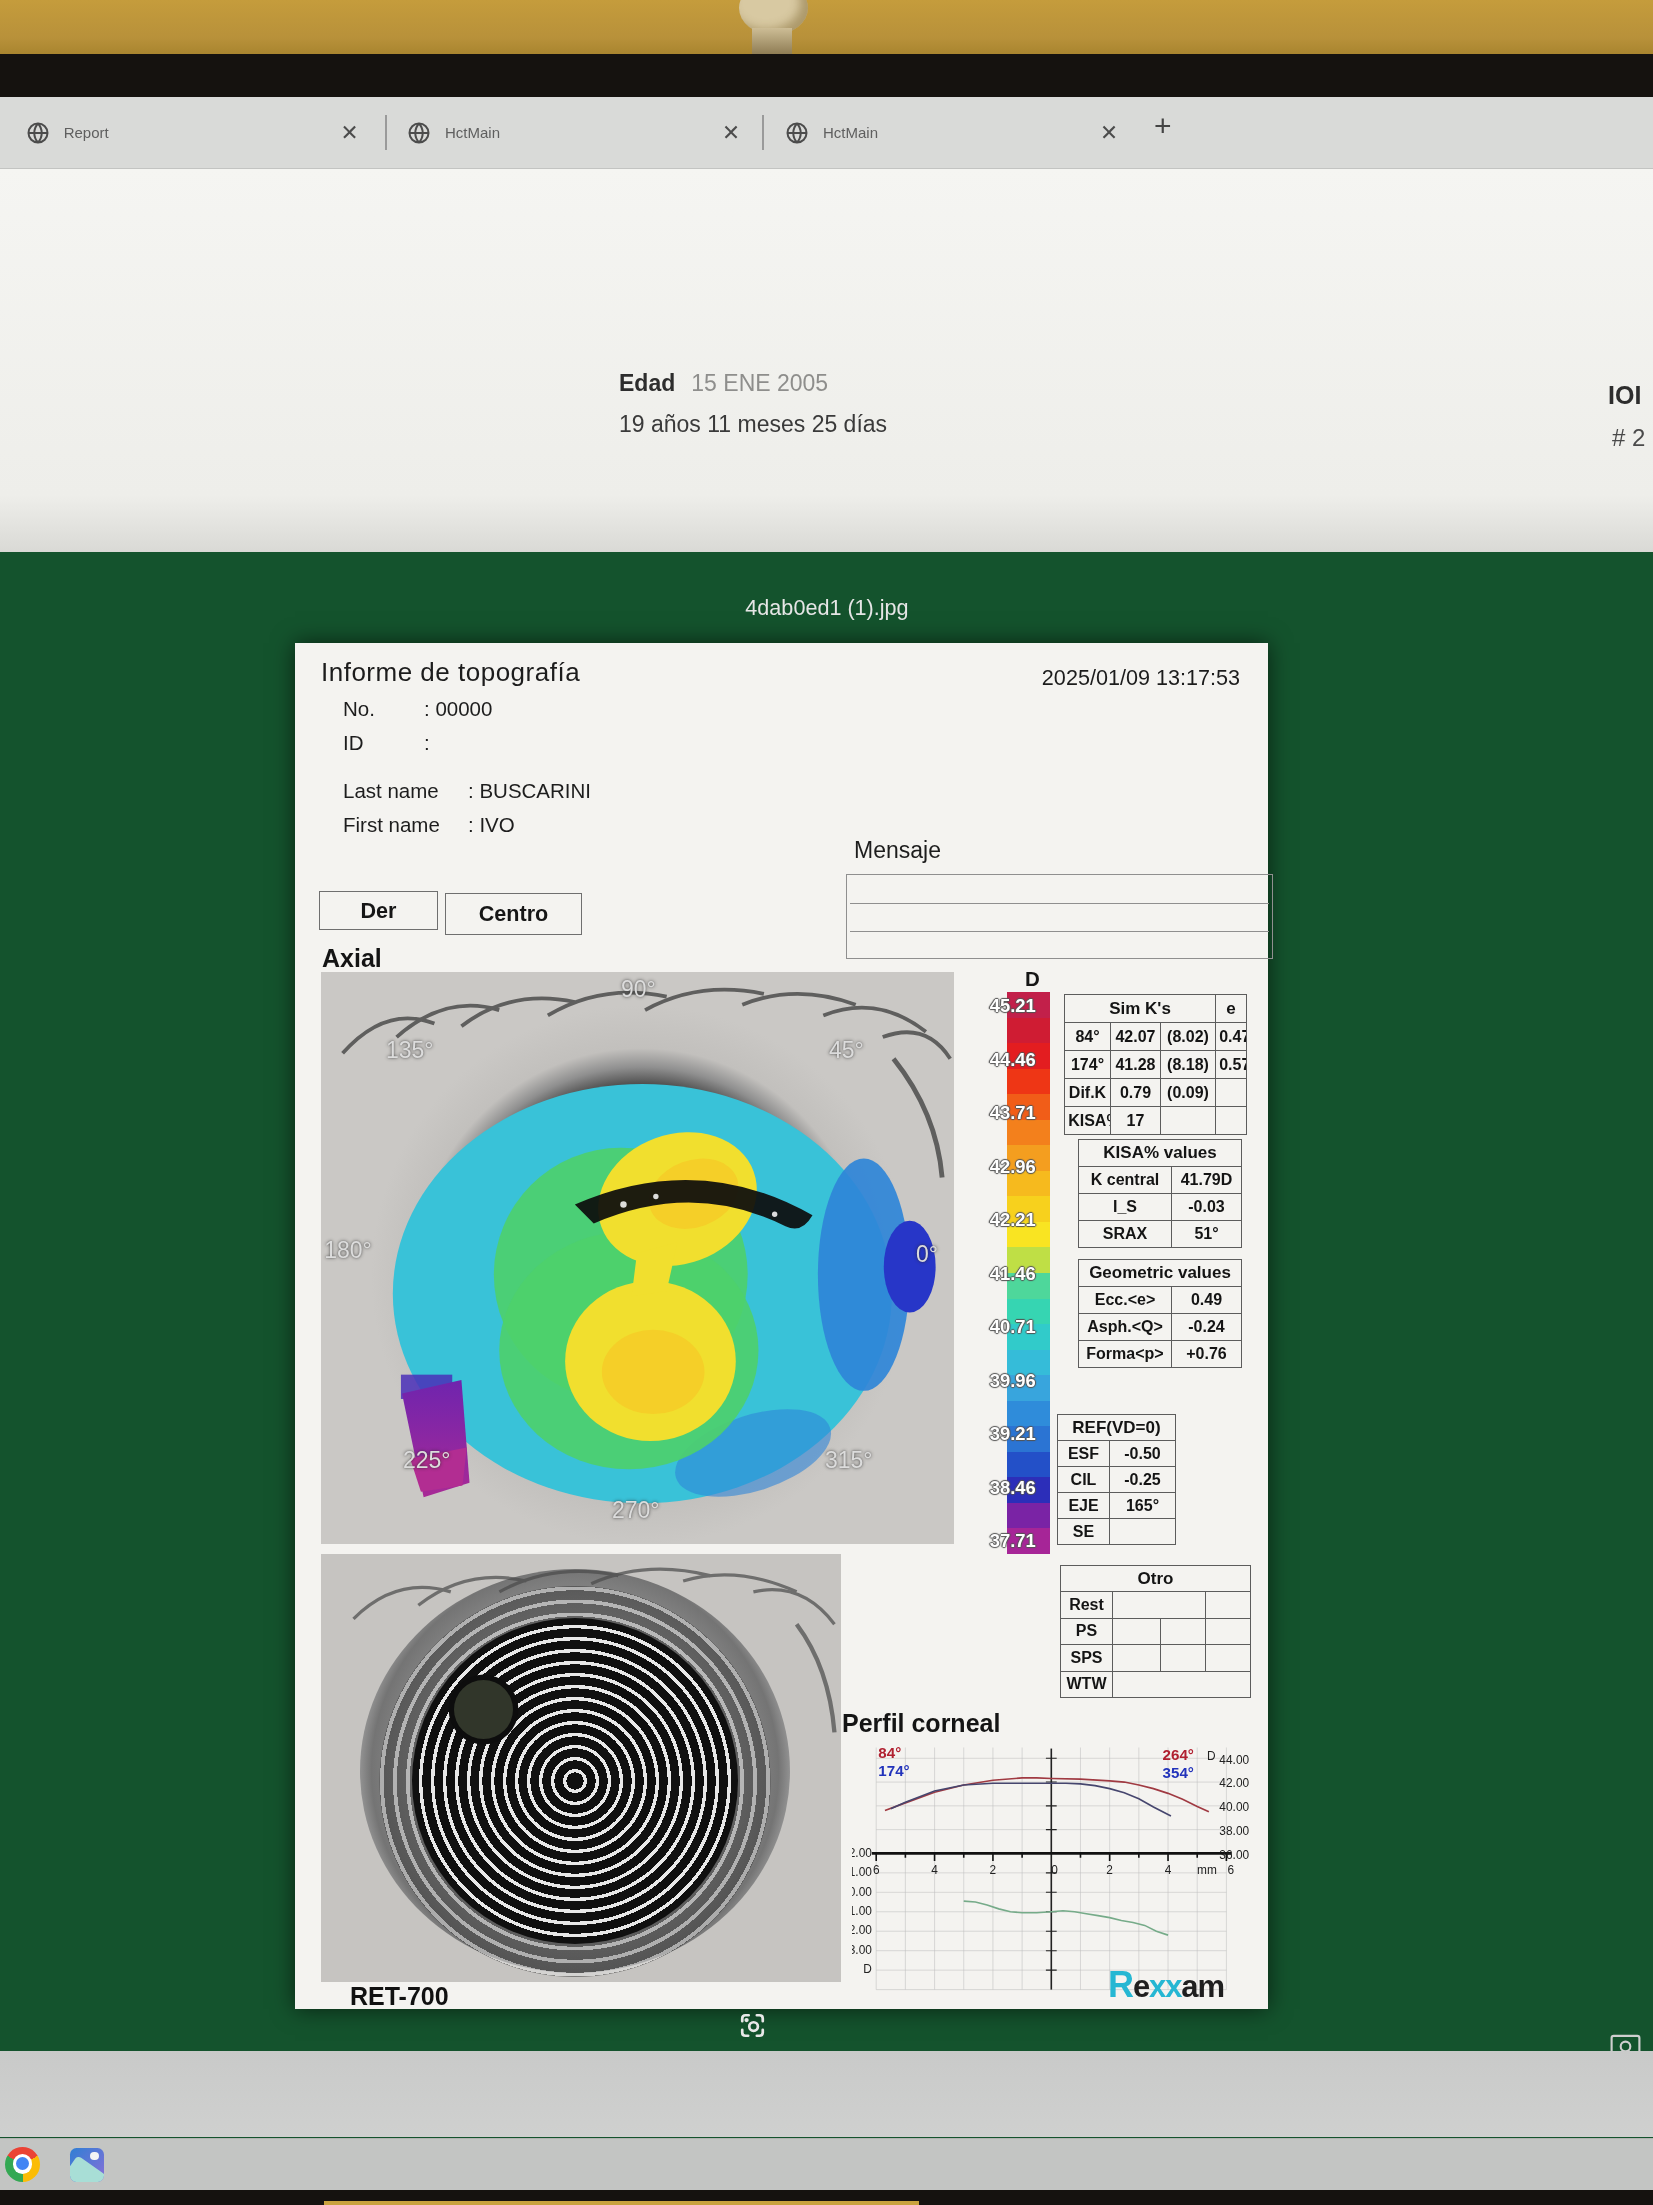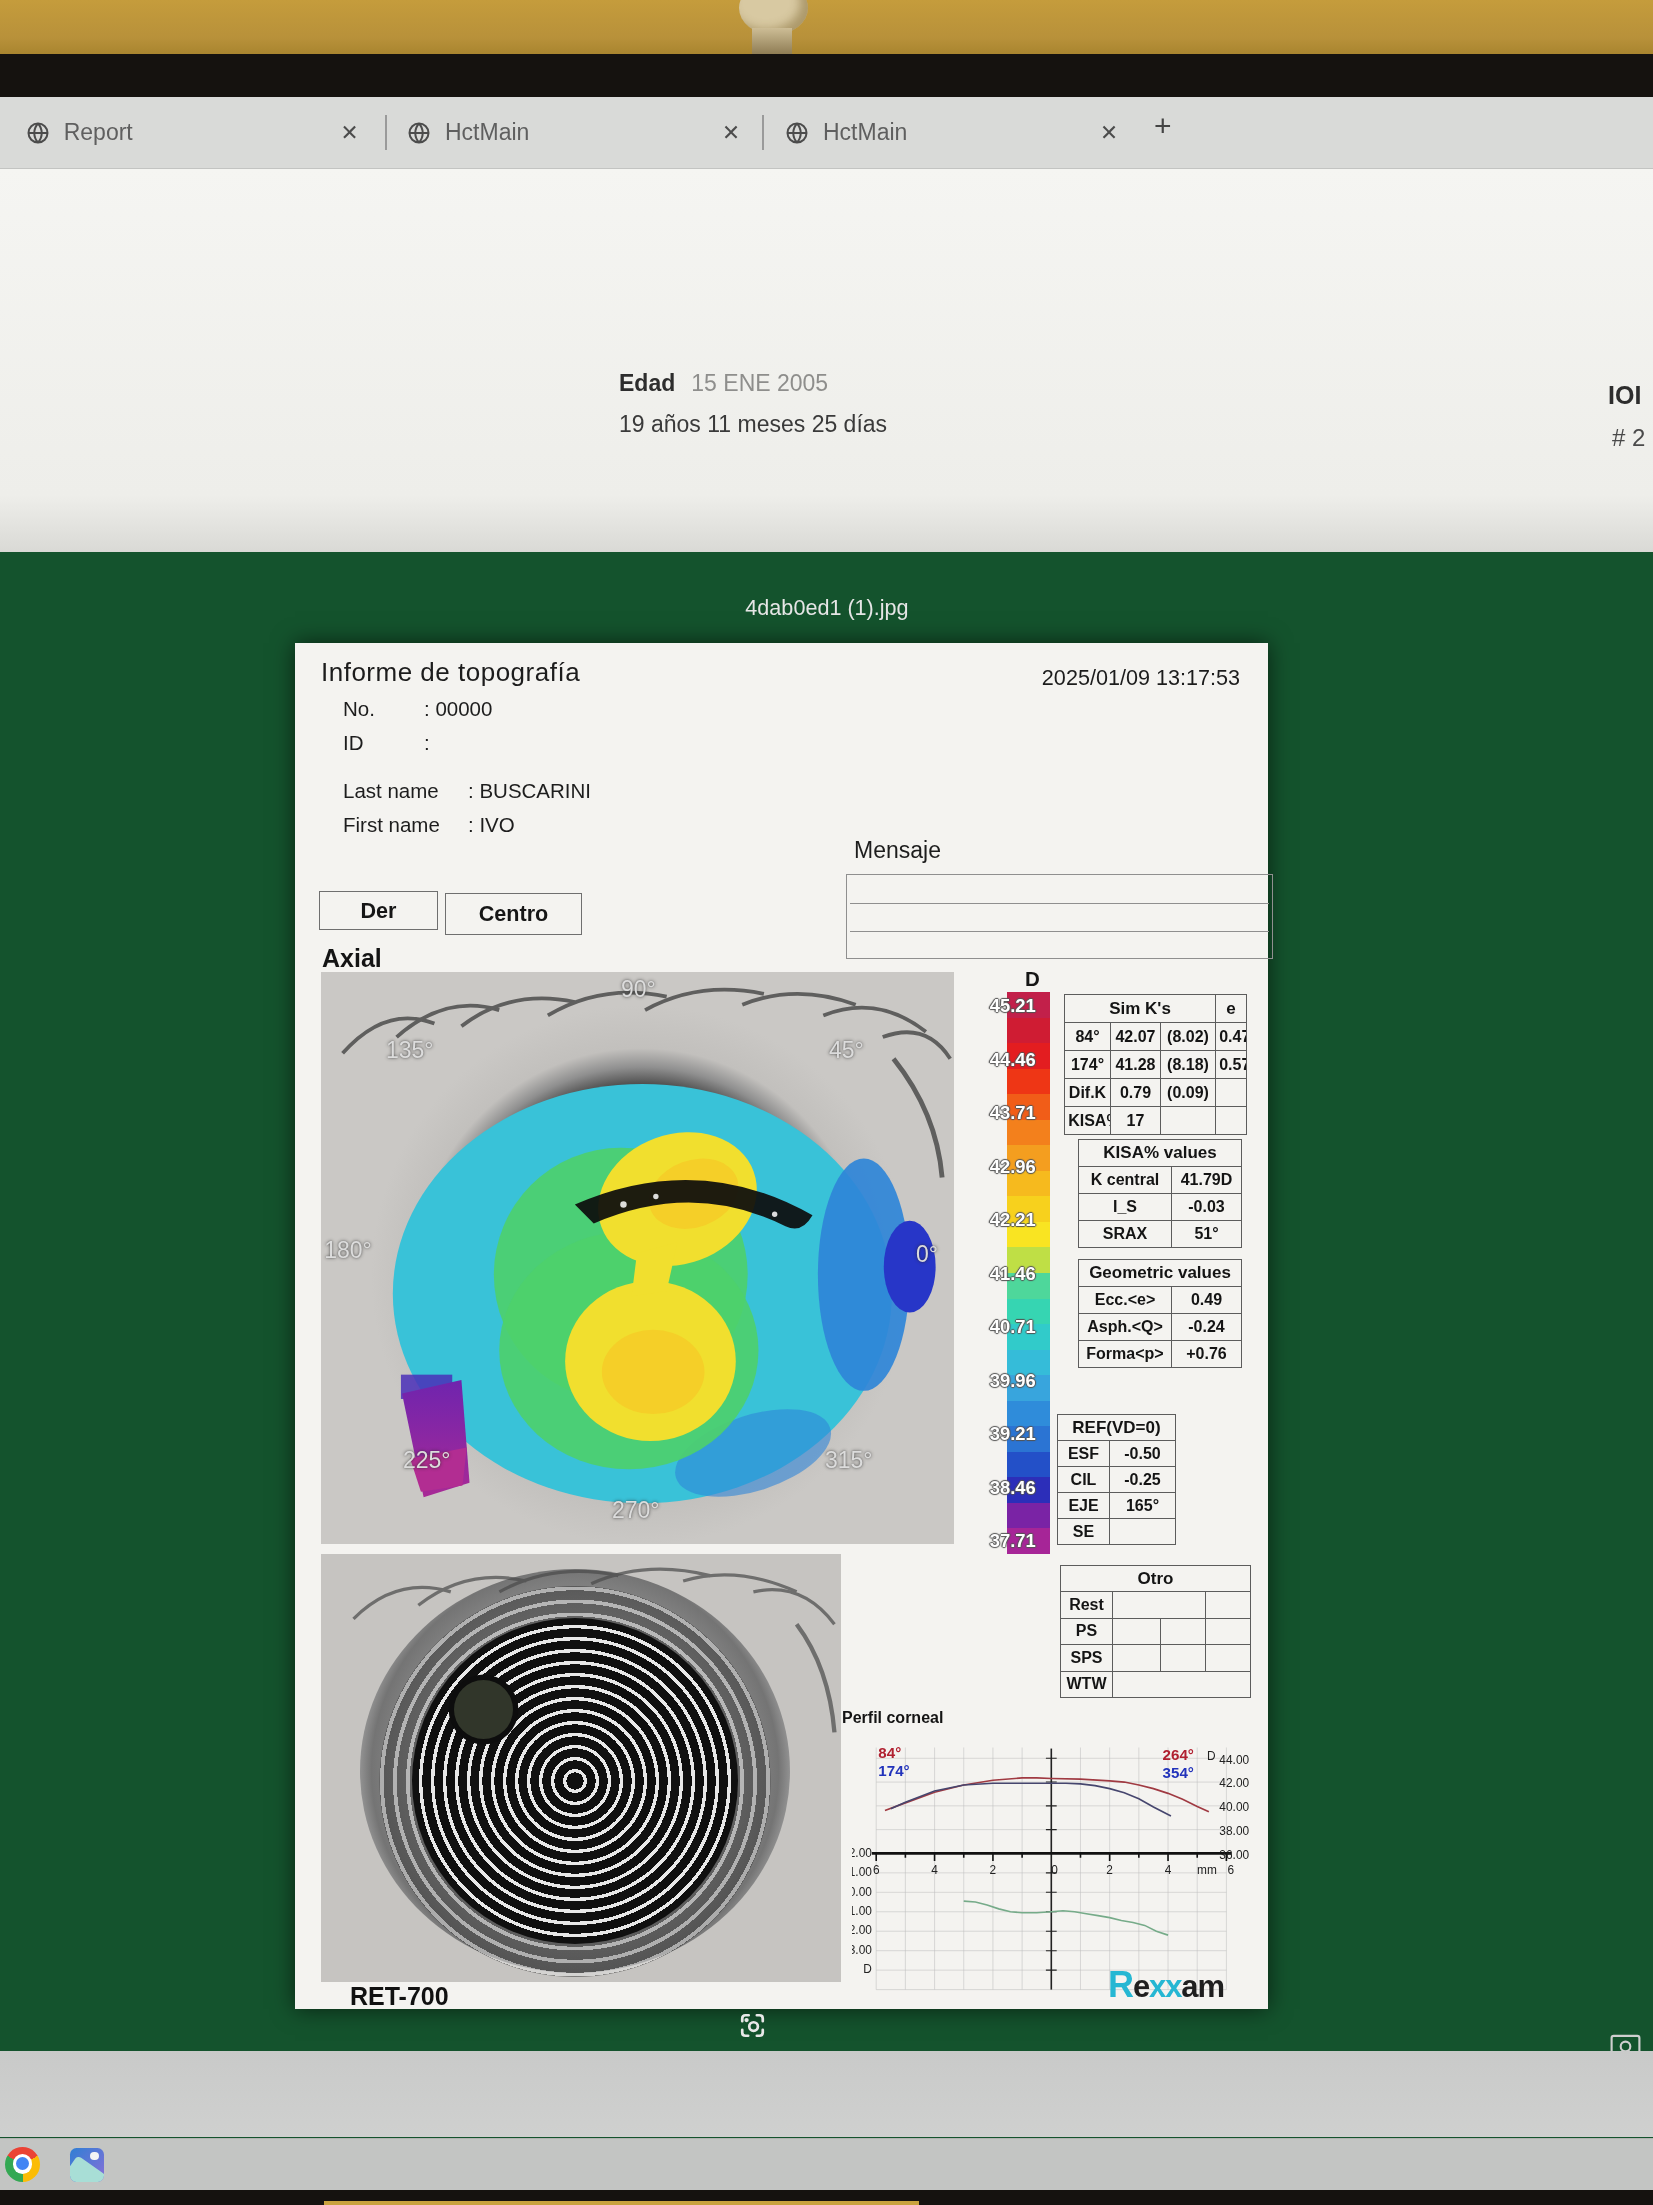--- a/index.html
+++ b/index.html
@@ -7,21 +7,21 @@
   
   .wall{position:absolute;left:0;top:0;width:100%;height:54px;background:linear-gradient(180deg,#c59c3c,#b8913a 70%,#a9852f);}
   .webcam{position:absolute;left:739px;top:-19.5px;width:69px;height:54px;background:#d8c9a2;border-radius:50%;box-shadow:inset -7.6px -5.4px 9.7px rgba(120,95,40,.45);}
   .webcam-stem{position:absolute;left:752px;top:28px;width:40px;height:27px;background:linear-gradient(180deg,#cdbd96,#8d7b52);}
   .bezel-top{position:absolute;left:0;top:54px;width:100%;height:43px;background:#15120f;}
   .bezel-bottom{position:absolute;left:0;top:2190px;width:100%;height:15px;background:#15120f;}
   .bezel-bottom .sliver{position:absolute;left:324px;bottom:0;width:595px;height:3.8px;background:#c9a23d;}
   
   .tabbar{position:absolute;left:0;top:97px;width:100%;height:71px;background:#d9dad8;border-bottom:1.1px solid #c3c4c2;}
   .tab{position:absolute;top:0;height:100%;display:flex;align-items:center;gap:14px;padding:0 16px;box-sizing:border-box;}
-  .tab-label{font-size:23px;color:#5f5f5f;flex:1;}
+  .tab-label{font-size:15px;color:#5f5f5f;flex:1;}
   .tab-close{font-size:21.6px;color:#4c4c4c;}
   .tab-divider{position:absolute;top:18.4px;width:1.6px;height:35px;background:#9a9a9a;}
   .newtab{position:absolute;left:1154px;top:12px;font-size:30px;color:#444;}
   .globe{width:24px;height:24px;flex:0 0 aupx;}
   
   .whiteband{position:absolute;left:0;top:169px;width:100%;height:384px;background:linear-gradient(180deg,#f5f5f2,#eeeeea 85%,#d9d9d5);}
   .edad-line{position:absolute;left:619px;top:201px;font-size:23px;color:#2d2d2d;}
   .edad-label{font-weight:700;}
   .edad-date{color:#8e8e8c;margin-left:9.7px;}
   .edad-age{position:absolute;left:619px;top:242px;font-size:23px;color:#3a3a3a;}
@@ -83,21 +83,21 @@
          background:radial-gradient(circle,#8e8e8e 0 55%,#747474 69%,#a9a9a9 76%,rgba(198,196,193,0) 78%);}
   .rings-outer{position:absolute;left:55px;top:30px;width:398px;height:395px;border-radius:50%;
          background:repeating-radial-gradient(circle,rgba(52,52,52,.5) 0 9.2px,rgba(225,225,225,.5) 9.2px 13px);
          -webkit-mask-image:radial-gradient(circle,transparent 0 157px,#000 158px 195px,transparent 196px);
          mask-image:radial-gradient(circle,transparent 0 157px,#000 158px 195px,transparent 196px);}
   .rings{position:absolute;left:91px;top:64px;width:326px;height:326px;border-radius:50%;
          background:repeating-radial-gradient(circle,#101010 0 8.6px,#e9e9e9 8.6px 12px);}
   .pupil2{position:absolute;left:133px;top:126px;width:59px;height:59px;border-radius:50%;background:#31362a;box-shadow:0 0 0 5.4px #0d0d0d;}
   .ret-label{position:absolute;left:55px;top:1339px;font-size:25px;font-weight:700;color:#111;}
   
-  .perfil-title{position:absolute;left:547px;top:1066px;font-size:16px;font-weight:700;color:#141414;}
+  .perfil-title{position:absolute;left:547px;top:1066px;font-size:25px;font-weight:700;color:#141414;}
   .profile-chart{position:absolute;left:557px;top:1098px;width:404px;height:254px;}
   .ct{font-size:28px;font-weight:700;}
   .ct.red{fill:#b02030;}
   .ct.blue{fill:#2233bb;}
   .tick{font-size:22px;fill:#222;}
   
   .rexxam{position:absolute;left:813px;top:1321px;font-weight:700;letter-spacing:-1.1px;}
   .rex-r{font-size:36px;color:#25b7d3;}
   .rex-dark{font-size:31px;color:#1f1f1f;}
   .rex-cyan{font-size:31px;color:#25b7d3;}

